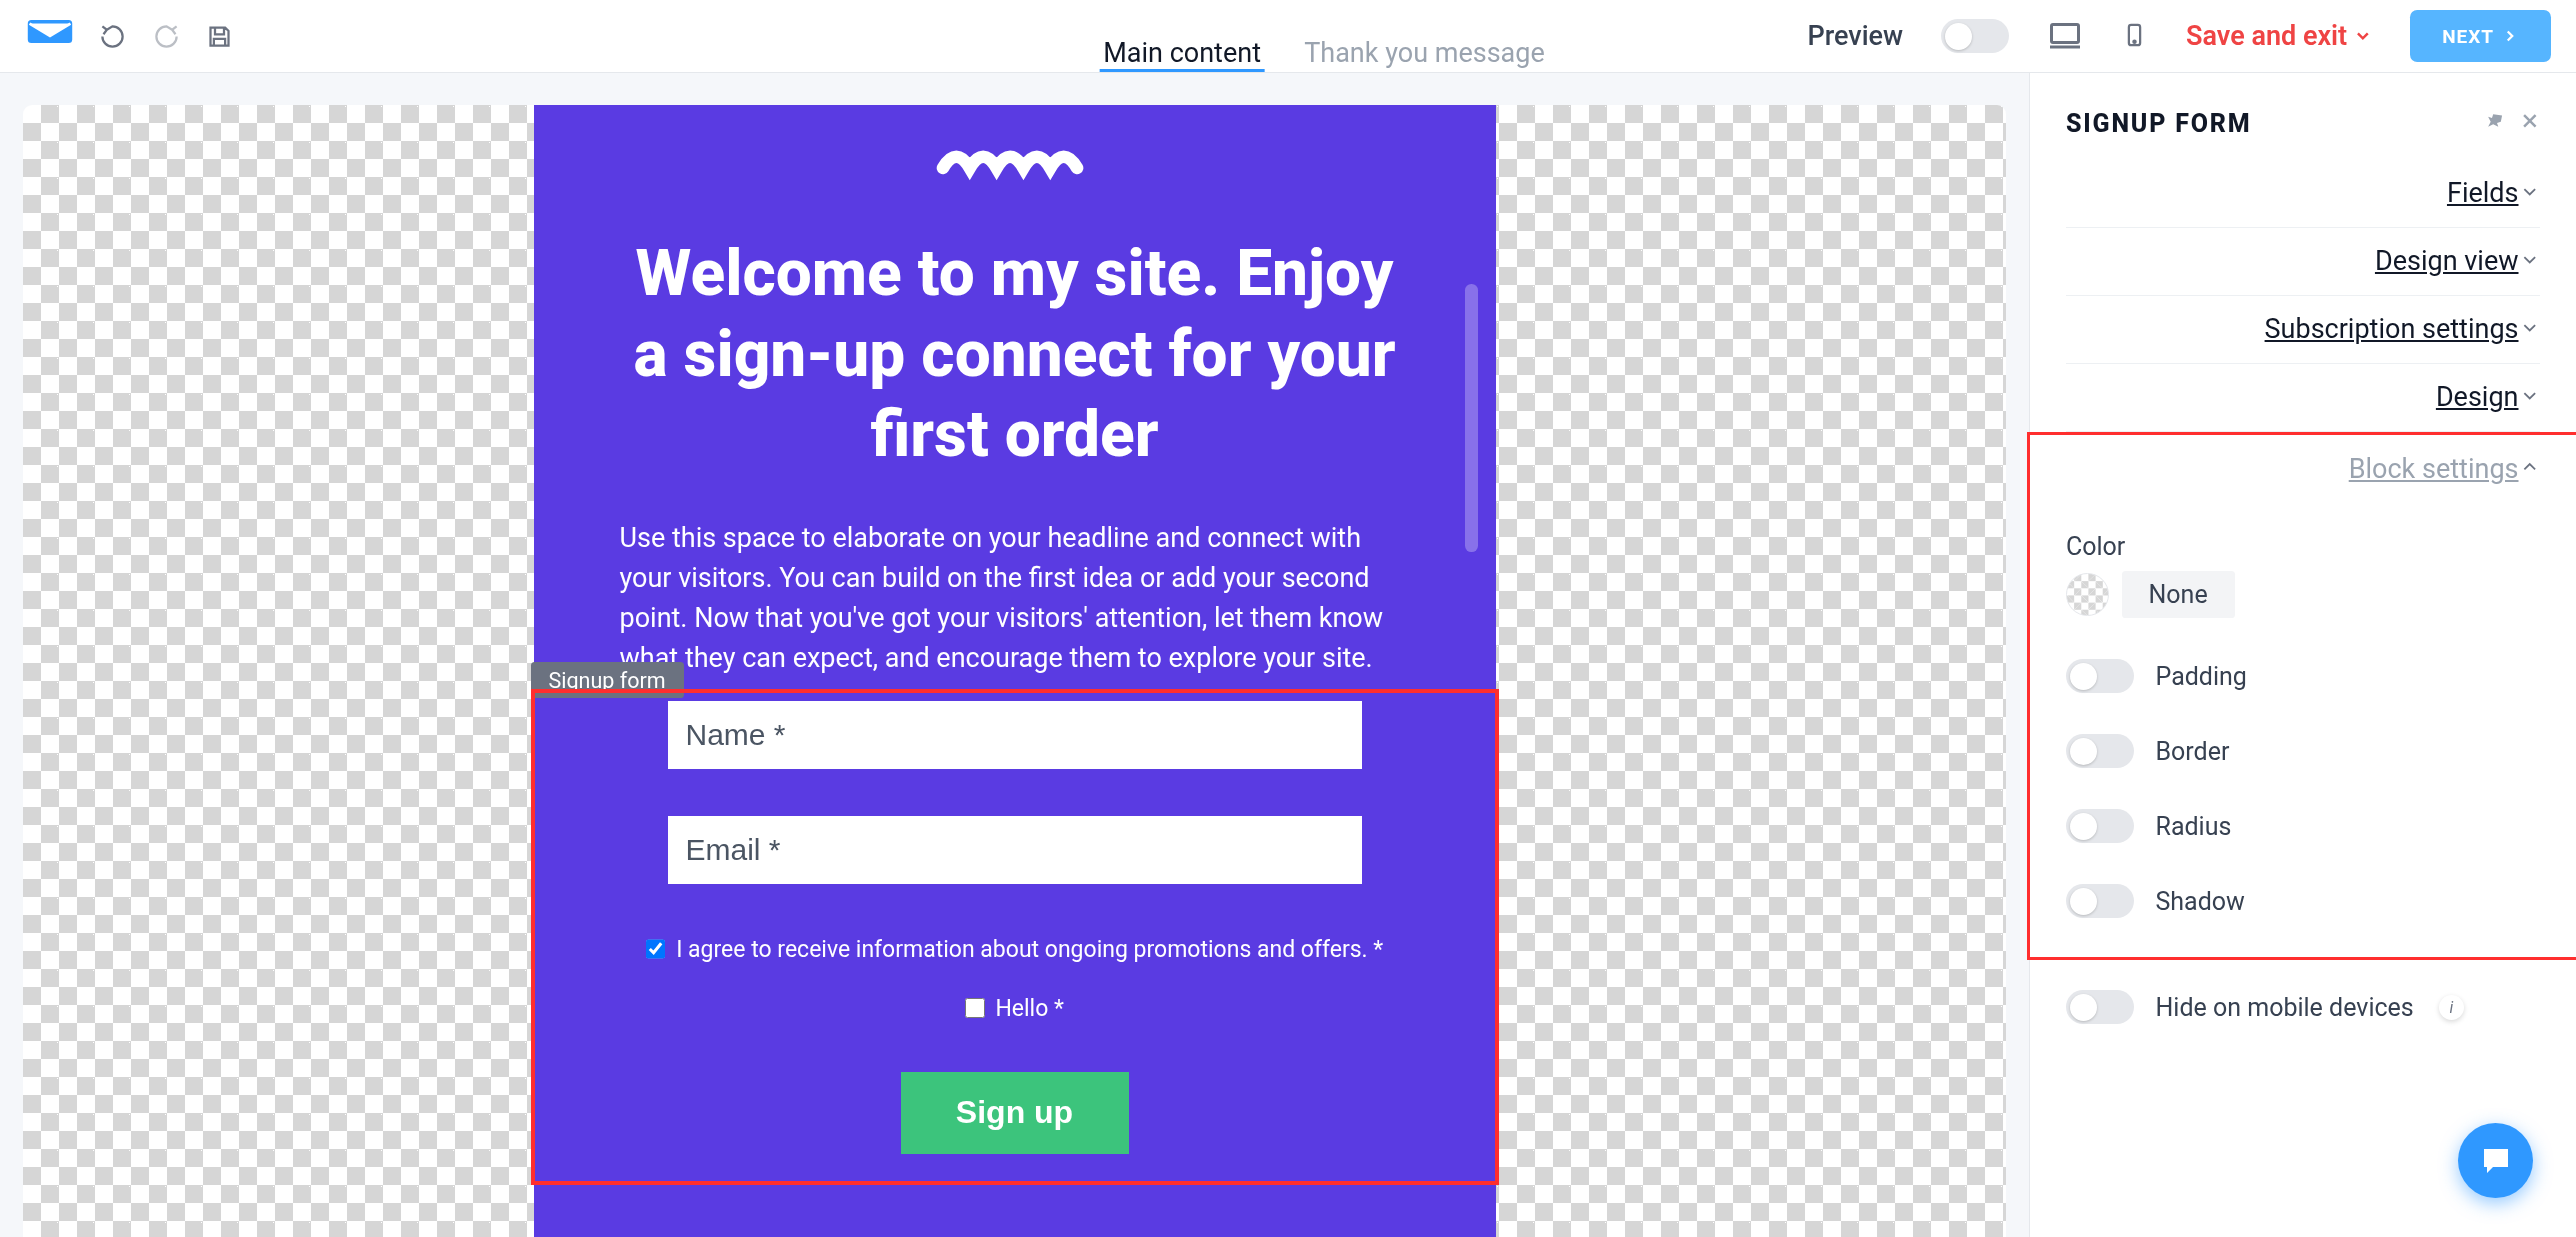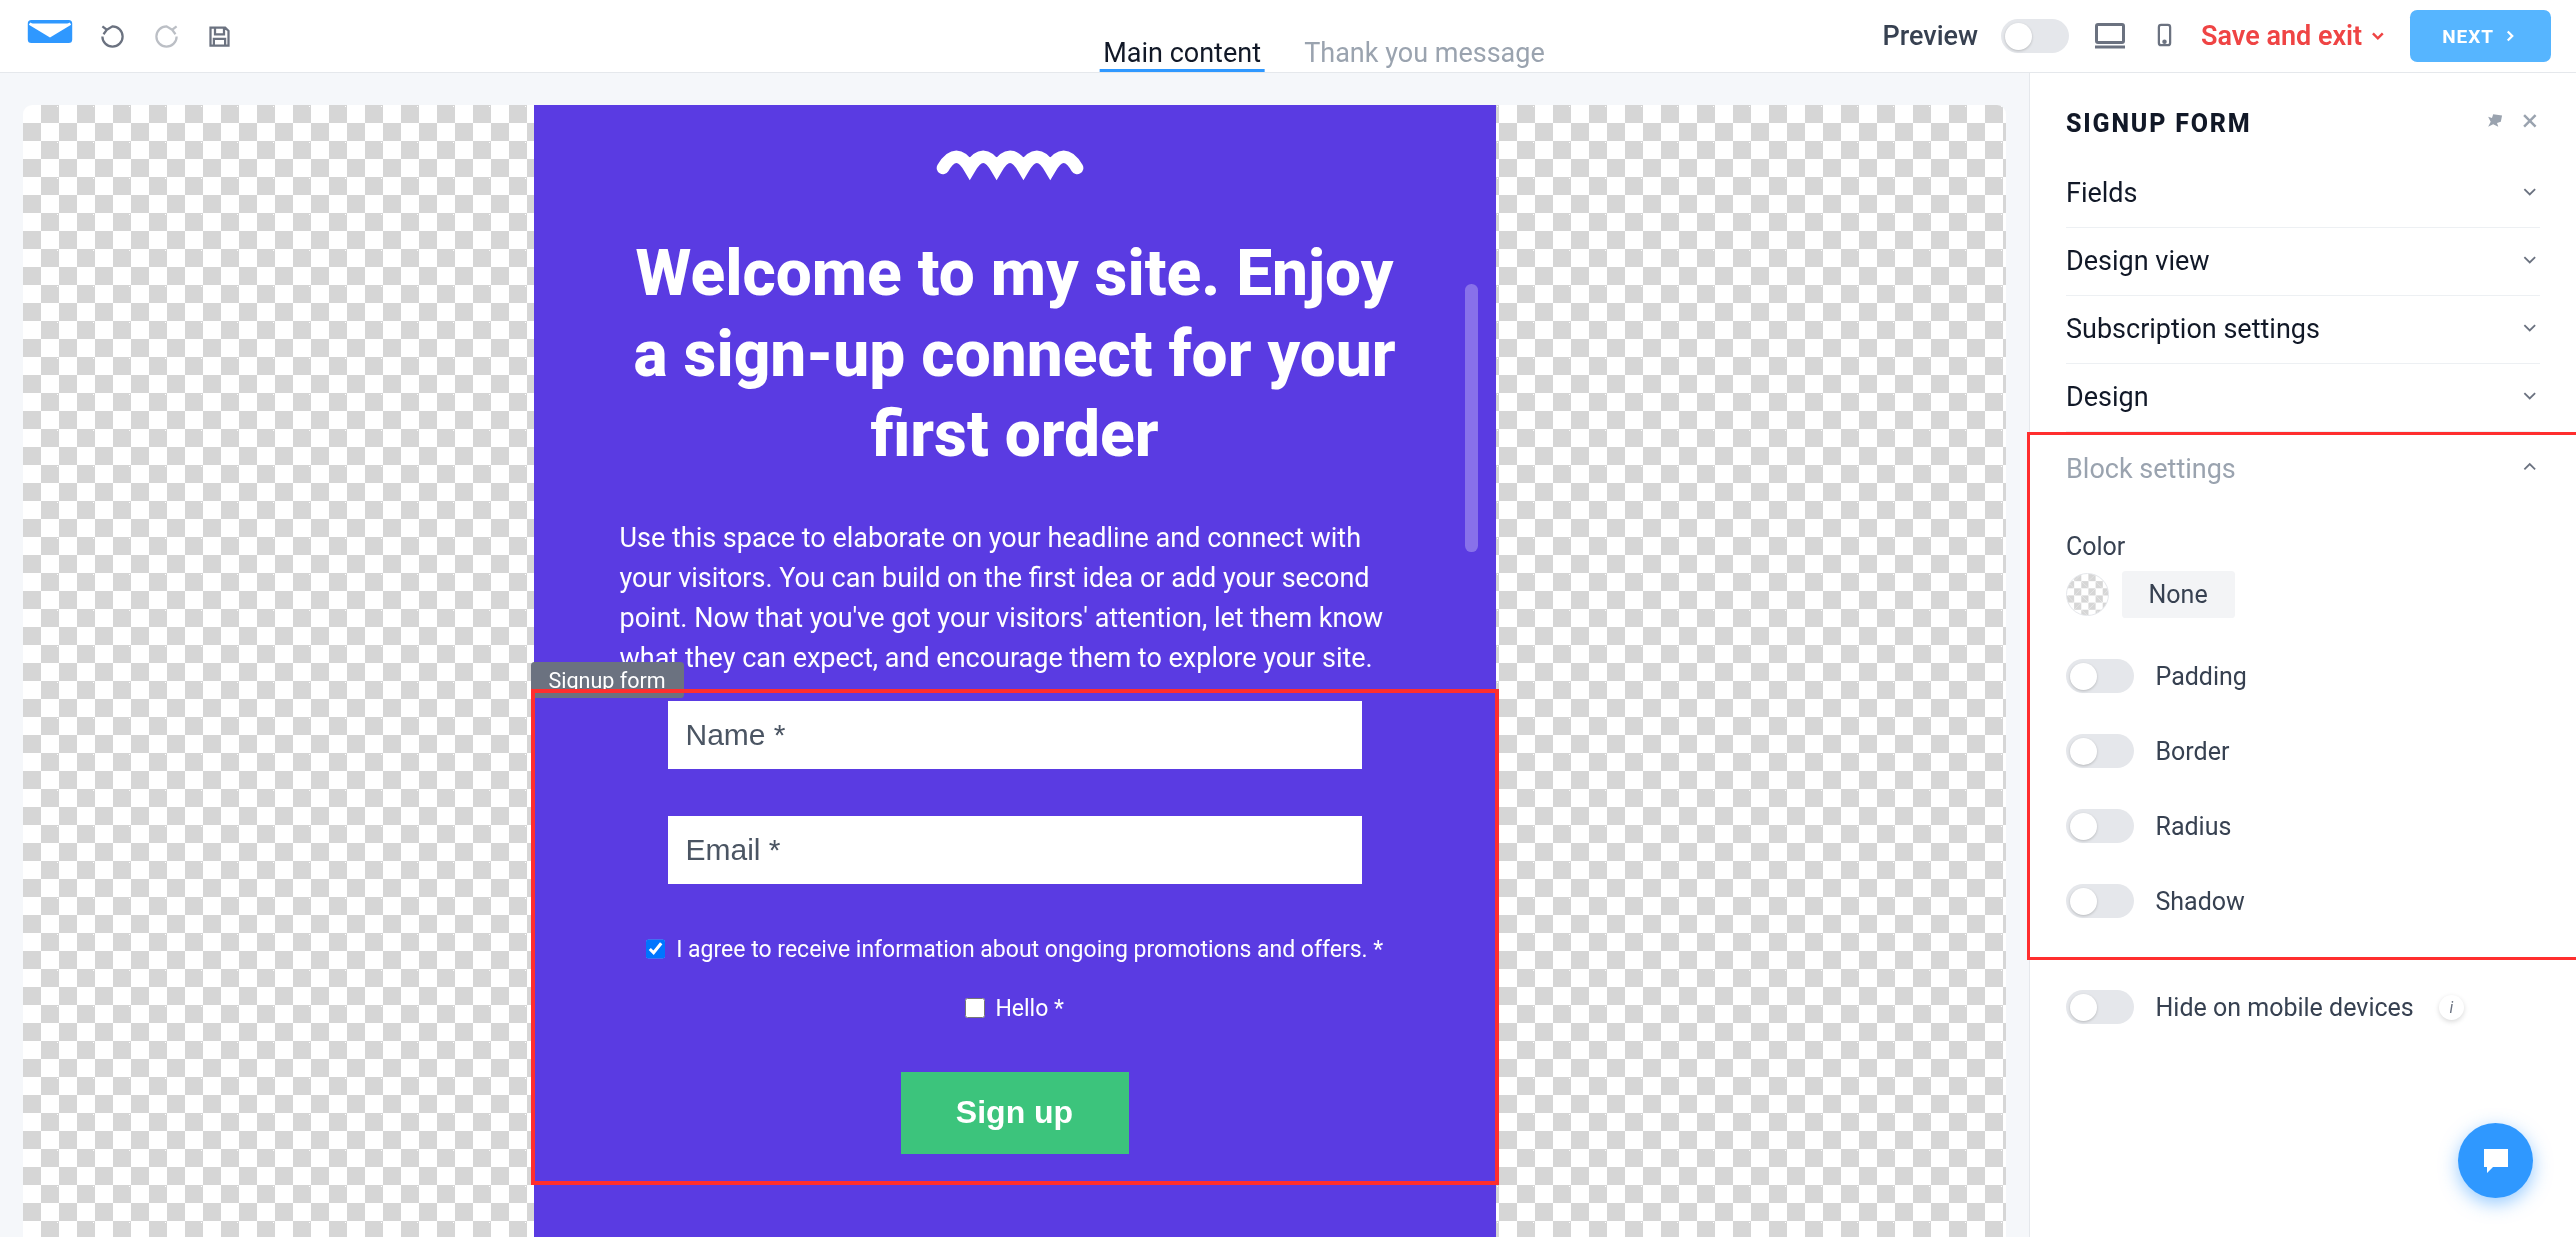--- a/index.html
+++ b/index.html
@@ -52,21 +52,21 @@
   cursor: pointer;
 }
 .tab.active {
   color: #111827;
   border-bottom-color: #2f98ff;
 }
 .topbar-right {
   margin-left: auto;
   display: flex;
   align-items: center;
-  gap: 23px;
+  gap: 38px;
   justify-content: center;
 }
 .preview-label { font-size: 27px; color: #374151; font-weight: 500; }
 .toggle {
   width: 68px; height: 34px;
   border-radius: 17px;
   background: #e5e7eb;
   position: relative;
   cursor: pointer;
 }
@@ -244,26 +244,27 @@
 }
 .panel-header-icons {
   margin-left: auto;
   display: flex;
   gap: 14.3px;
   color: #9aa3af;
 }
 .acc-row {
   display: flex;
   align-items: center;
-  justify-content: space-between;
+  justify-content: flex-end;
   height: 68px;
   border-bottom: 0.9px solid #edf0f3;
   font-size: 27px;
   color: #111827;
   cursor: pointer;
+  text-decoration: underline;
 }
 .acc-chevron { color: #6b7280; }
 
 .block-settings-wrap {
   border: 3.6px solid #ff2e2e;
   margin: 0 -39px;
   padding: 0 36px 39px 36px;
 }
 .setting-label {
   font-size: 25px;

